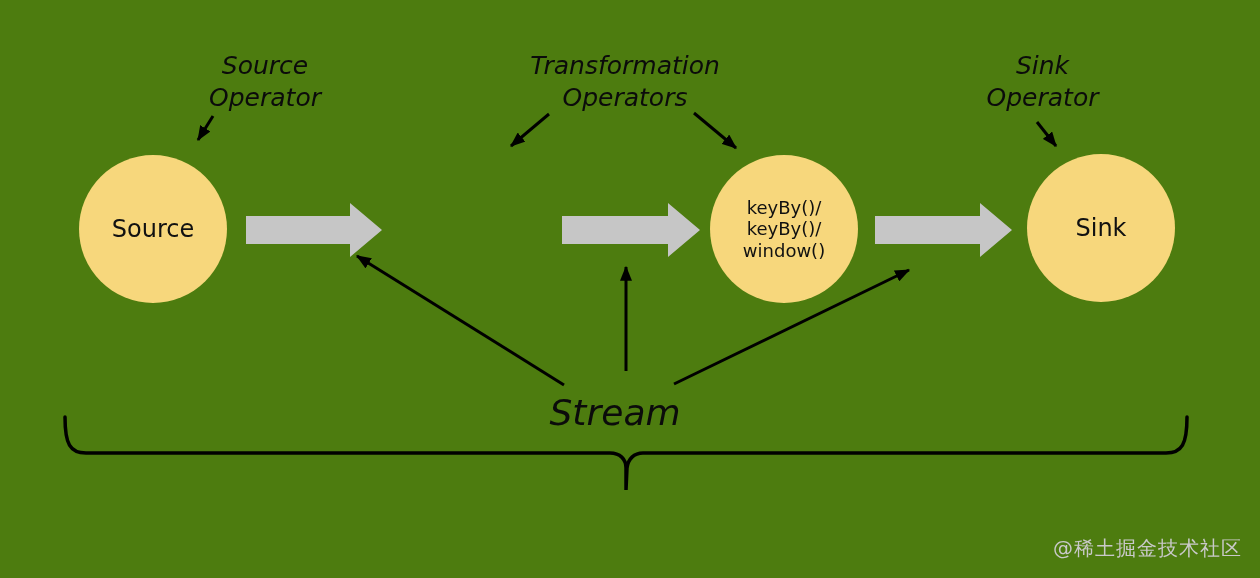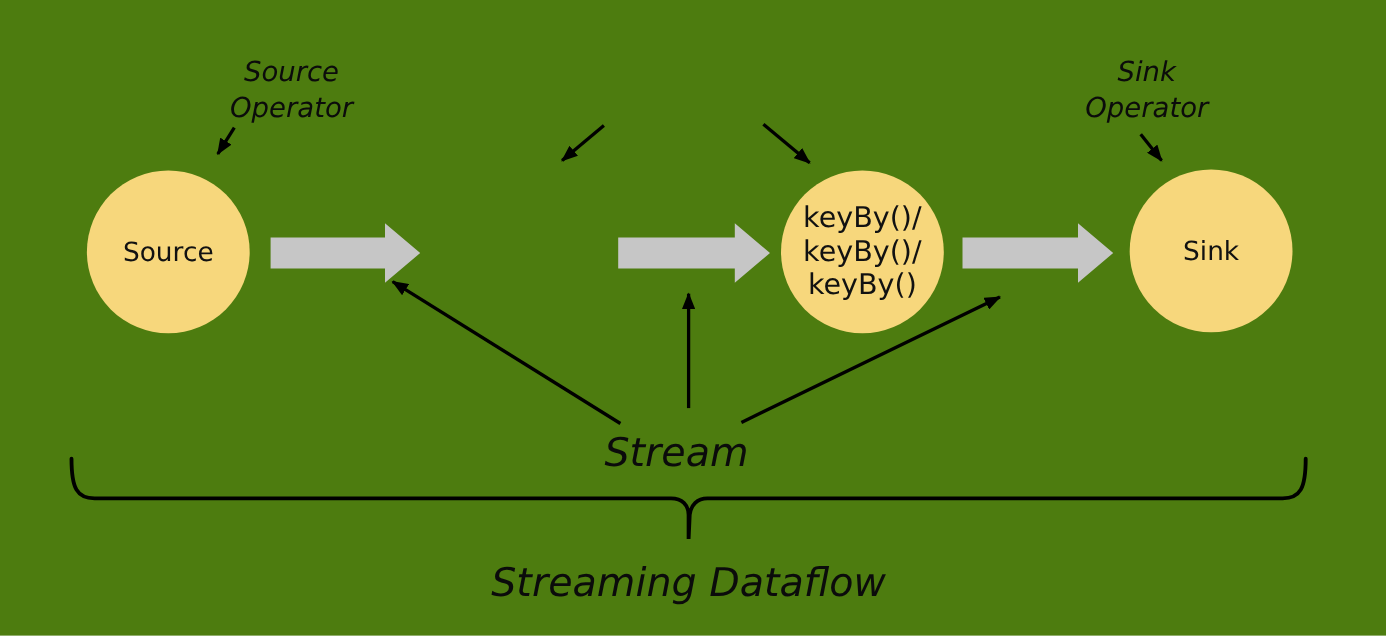--- a/index.html
+++ b/index.html
@@ -17,21 +17,21 @@
     position:absolute;
     width:148px; height:148px;
     border-radius:50%;
     background:var(--node-fill,#f7d77c);
     display:flex; flex-direction:column;
     align-items:center; justify-content:center;
     font-size:24px; line-height:1.18;
     color:#111;
     text-align:center;
   }
-  .node.small-text { font-size:26px; }
+  .node.small-text { font-size:18px; }
 
   .op-label {
     position:absolute;
     font-style:italic;
     font-size:25px; line-height:1.26;
     text-align:center;
     color:#0b0b0b;
   }
 
   .stream-label, .dataflow-label {
@@ -81,39 +81,43 @@
     <line class="thin-arrow" x1="674" y1="384" x2="909" y2="270" marker-end="url(#arrowhead)"></line>
 
     <path class="brace" d="M 65 417 C 65 444, 70 453, 86 453 L 610 453 C 620 453, 626 459, 626 468 L 626 490 L 627 468 C 628 459, 634 453, 643 453 L 1166 453 C 1182 453, 1187 444, 1187 417"></path>
   </svg>
 
   <div class="op-label" style="left:180px; top:50px; width:170px;">
     <div>Source</div>
     <div>Operator</div>
   </div>
 
+  <div class="op-label" style="left:490px; top:50px; width:270px;">
+    <div>Transformation</div>
+    <div>Operators</div>
+  </div>
 
   <div class="op-label" style="left:955px; top:50px; width:175px;">
     <div>Sink</div>
     <div>Operator</div>
   </div>
 
   <div class="node" style="left:79px; top:155px;">
     <span>Source</span>
   </div>
 
 
   <div class="node small-text" style="left:710px; top:155px;">
     <span>keyBy()/</span>
     <span>keyBy()/</span>
-    <span>keyBy()</span>
+    <span>window()</span>
   </div>
 
   <div class="node" style="left:1027px; top:154px;">
     <span>Sink</span>
   </div>
 
   <div class="stream-label" style="left:540px; top:392px; width:150px;">Stream</div>
 
-  <div class="dataflow-label" style="left:446px; top:510px; width:360px;">Streaming Dataflow</div>
 
+  <div class="watermark">@稀土掘金技术社区</div>
 
 </div>
 
 </body></html>

